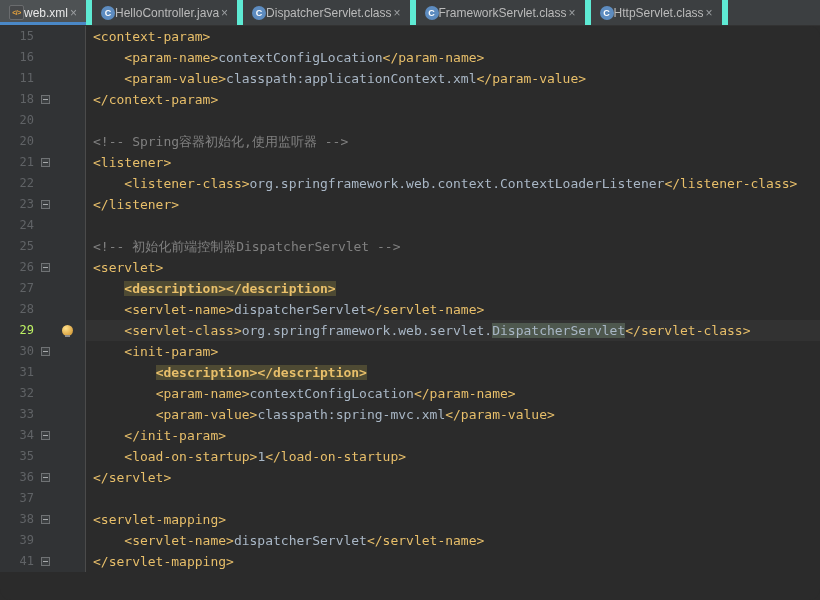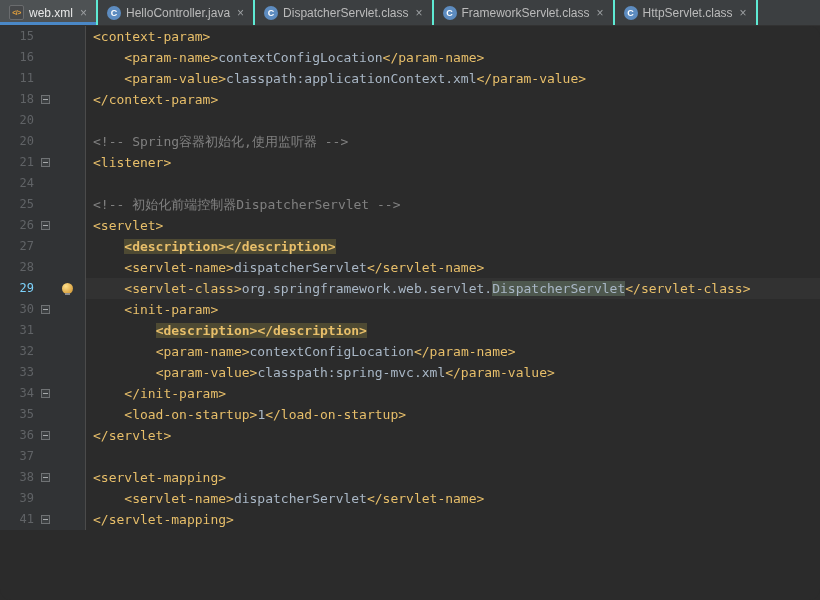--- a/index.html
+++ b/index.html
@@ -7,26 +7,26 @@
   body { font-family:"DejaVu Sans Mono", monospace; }
 
   
   .tabbar {
     height:26px; width:100%;
     background:var(--tabbar_bg,#3c3f41);
     display:flex; align-items:stretch;
     border-bottom:1px solid #323232;
   }
   .tab {
-    display:flex; align-items:center; gap:5px;
+    display:flex; align-items:center; 
     padding:0 9px;
     font-family:"Liberation Sans", sans-serif;
     font-size:12px;
     color:var(--tab_text,#bbbbbb);
-    border-right:2px solid #5eead4;
+    border-right:6px solid #5eead4;
     cursor:pointer;
     position:relative;
     white-space:nowrap;
   }
   .tab.active {
     background:var(--tab_active_bg,#4e5254);
     color:var(--tab_text_active,#e8e8e8);
   }
   .tab.active::after {
     content:""; position:absolute; left:0; right:0; bottom:0; height:3px;
@@ -86,21 +86,21 @@
   .bulb::after {
     content:""; position:absolute; left:3px; top:10px; width:5px; height:2px;
     background:#8c8c8c;
   }
   .code {
     flex:1 1 auto; white-space:pre;
     color:var(--text,#a9b7c6); padding-left:7px;
     overflow:hidden;
   }
   .line.caret .code { background:var(--caret_line,#323232); }
-  .line.caret .ln { color:#7dd3fc; }
+  .line.caret .ln { color:#bef264; }
   .tok-tag { color:var(--tag,#e8bf6a); }
   .tok-text { color:var(--text,#a9b7c6); }
   .tok-comment { color:var(--comment,#808080); }
   .hl-usage { background:var(--hl_usage,#4e4a33);font-weight:bold; }
   .hl-id { background:var(--hl_id,#4e584e); }
 </style>
 </head>
 <body>
 
 <div class="ide">
@@ -187,20 +187,38 @@
           <span class="ln">21</span>
           <span class="foldcol">
             <span class="foldbox"></span>
           </span>
           <span class="bulbcol"></span>
         </span>
         <span class="code"><span class="tok-tag">&lt;listener&gt;</span></span>
       </div>
       <div class="line">
         <span class="gutter">
+          <span class="ln">22</span>
+          <span class="foldcol"></span>
+          <span class="bulbcol"></span>
+        </span>
+        <span class="code"><span class="tok-text">    </span><span class="tok-tag">&lt;listener-class&gt;</span><span class="tok-text">org.springframework.web.context.ContextLoaderListener</span><span class="tok-tag">&lt;/listener-class&gt;</span></span>
+      </div>
+      <div class="line">
+        <span class="gutter">
+          <span class="ln">23</span>
+          <span class="foldcol">
+            <span class="foldbox"></span>
+          </span>
+          <span class="bulbcol"></span>
+        </span>
+        <span class="code"><span class="tok-tag">&lt;/listener&gt;</span></span>
+      </div>
+      <div class="line">
+        <span class="gutter">
           <span class="ln">24</span>
           <span class="foldcol"></span>
           <span class="bulbcol"></span>
         </span>
         <span class="code"></span>
       </div>
       <div class="line">
         <span class="gutter">
           <span class="ln">25</span>
           <span class="foldcol"></span>

